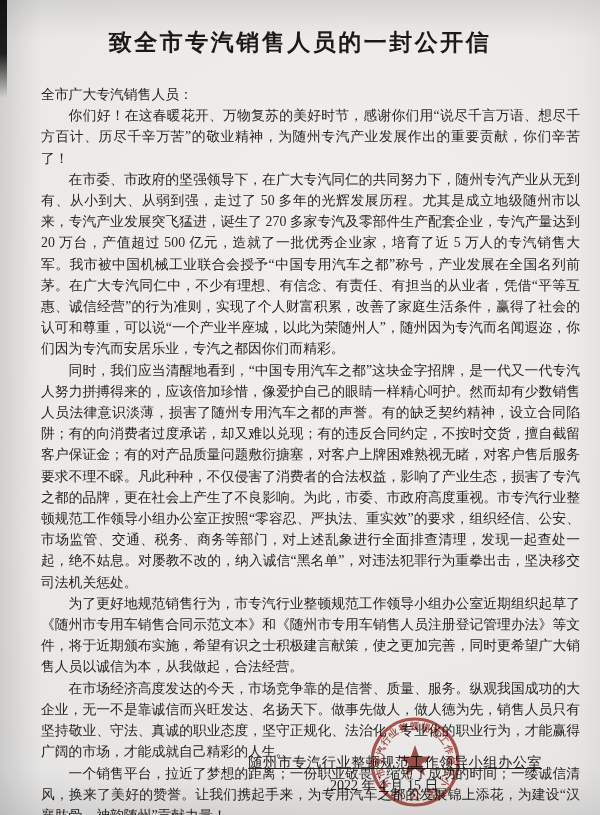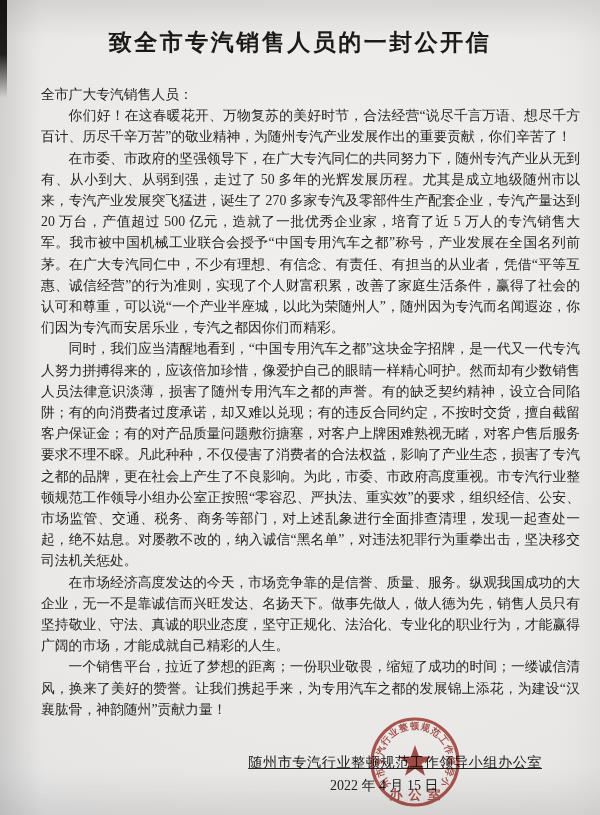--- a/index.html
+++ b/index.html
@@ -94,23 +94,24 @@
 <body>
 
 <div class="page">
 
   <div class="edge-strip"></div>
 
   <h1 class="letter-title">致全市专汽销售人员的一封公开信</h1>
 
   <div class="letter-body">
     <p class="salutation">全市广大专汽销售人员：</p>
-    <p class="para">你们好！在这春暖花开、万物复苏的美好时节，合法经营“说尽千言万语、想尽千方百计、历尽千辛万苦”的敬业精神，为随州专汽产业发展作出的重要贡献，你们辛苦了！</p>
+    <p class="para">你们好！在这春暖花开、万物复苏的美好时节，感谢你们用“说尽千言万语、想尽千方百计、历尽千辛万苦”的敬业精神，为随州专汽产业发展作出的重要贡献，你们辛苦了！</p>
     <p class="para">在市委、市政府的坚强领导下，在广大专汽同仁的共同努力下，随州专汽产业从无到有、从小到大、从弱到强，走过了 50 多年的光辉发展历程。尤其是成立地级随州市以来，专汽产业发展突飞猛进，诞生了 270 多家专汽及零部件生产配套企业，专汽产量达到 20 万台，产值超过 500 亿元，造就了一批优秀企业家，培育了近 5 万人的专汽销售大军。我市被中国机械工业联合会授予“中国专用汽车之都”称号，产业发展在全国名列前茅。在广大专汽同仁中，不少有理想、有信念、有责任、有担当的从业者，凭借“平等互惠、诚信经营”的行为准则，实现了个人财富积累，改善了家庭生活条件，赢得了社会的认可和尊重，可以说“一个产业半座城，以此为荣随州人”，随州因为专汽而名闻遐迩，你们因为专汽而安居乐业，专汽之都因你们而精彩。</p>
     <p class="para">同时，我们应当清醒地看到，“中国专用汽车之都”这块金字招牌，是一代又一代专汽人努力拼搏得来的，应该倍加珍惜，像爱护自己的眼睛一样精心呵护。然而却有少数销售人员法律意识淡薄，损害了随州专用汽车之都的声誉。有的缺乏契约精神，设立合同陷阱；有的向消费者过度承诺，却又难以兑现；有的违反合同约定，不按时交货，擅自截留客户保证金；有的对产品质量问题敷衍搪塞，对客户上牌困难熟视无睹，对客户售后服务要求不理不睬。凡此种种，不仅侵害了消费者的合法权益，影响了产业生态，损害了专汽之都的品牌，更在社会上产生了不良影响。为此，市委、市政府高度重视。市专汽行业整顿规范工作领导小组办公室正按照“零容忍、严执法、重实效”的要求，组织经信、公安、市场监管、交通、税务、商务等部门，对上述乱象进行全面排查清理，发现一起查处一起，绝不姑息。对屡教不改的，纳入诚信“黑名单”，对违法犯罪行为重拳出击，坚决移交司法机关惩处。</p>
+    <p class="para">为了更好地规范销售行为，市专汽行业整顿规范工作领导小组办公室近期组织起草了《随州市专用车销售合同示范文本》和《随州市专用车销售人员注册登记管理办法》等文件，将于近期颁布实施，希望有识之士积极建言献策，使之更加完善，同时更希望广大销售人员以诚信为本，从我做起，合法经营。</p>
     <p class="para">在市场经济高度发达的今天，市场竞争靠的是信誉、质量、服务。纵观我国成功的大企业，无一不是靠诚信而兴旺发达、名扬天下。做事先做人，做人德为先，销售人员只有坚持敬业、守法、真诚的职业态度，坚守正规化、法治化、专业化的职业行为，才能赢得广阔的市场，才能成就自己精彩的人生。</p>
     <p class="para">一个销售平台，拉近了梦想的距离；一份职业敬畏，缩短了成功的时间；一缕诚信清风，换来了美好的赞誉。让我们携起手来，为专用汽车之都的发展锦上添花，为建设“汉襄肱骨，神韵随州”贡献力量！</p>
   </div>
 
   <div class="sign-org">随州市专汽行业整顿规范工作领导小组办公室</div>
 
   <div class="sign-date">2022 年 4 月 15 日</div>
 
   <div class="seal">
     <svg viewBox="0 0 140 140" xmlns="http://www.w3.org/2000/svg">

